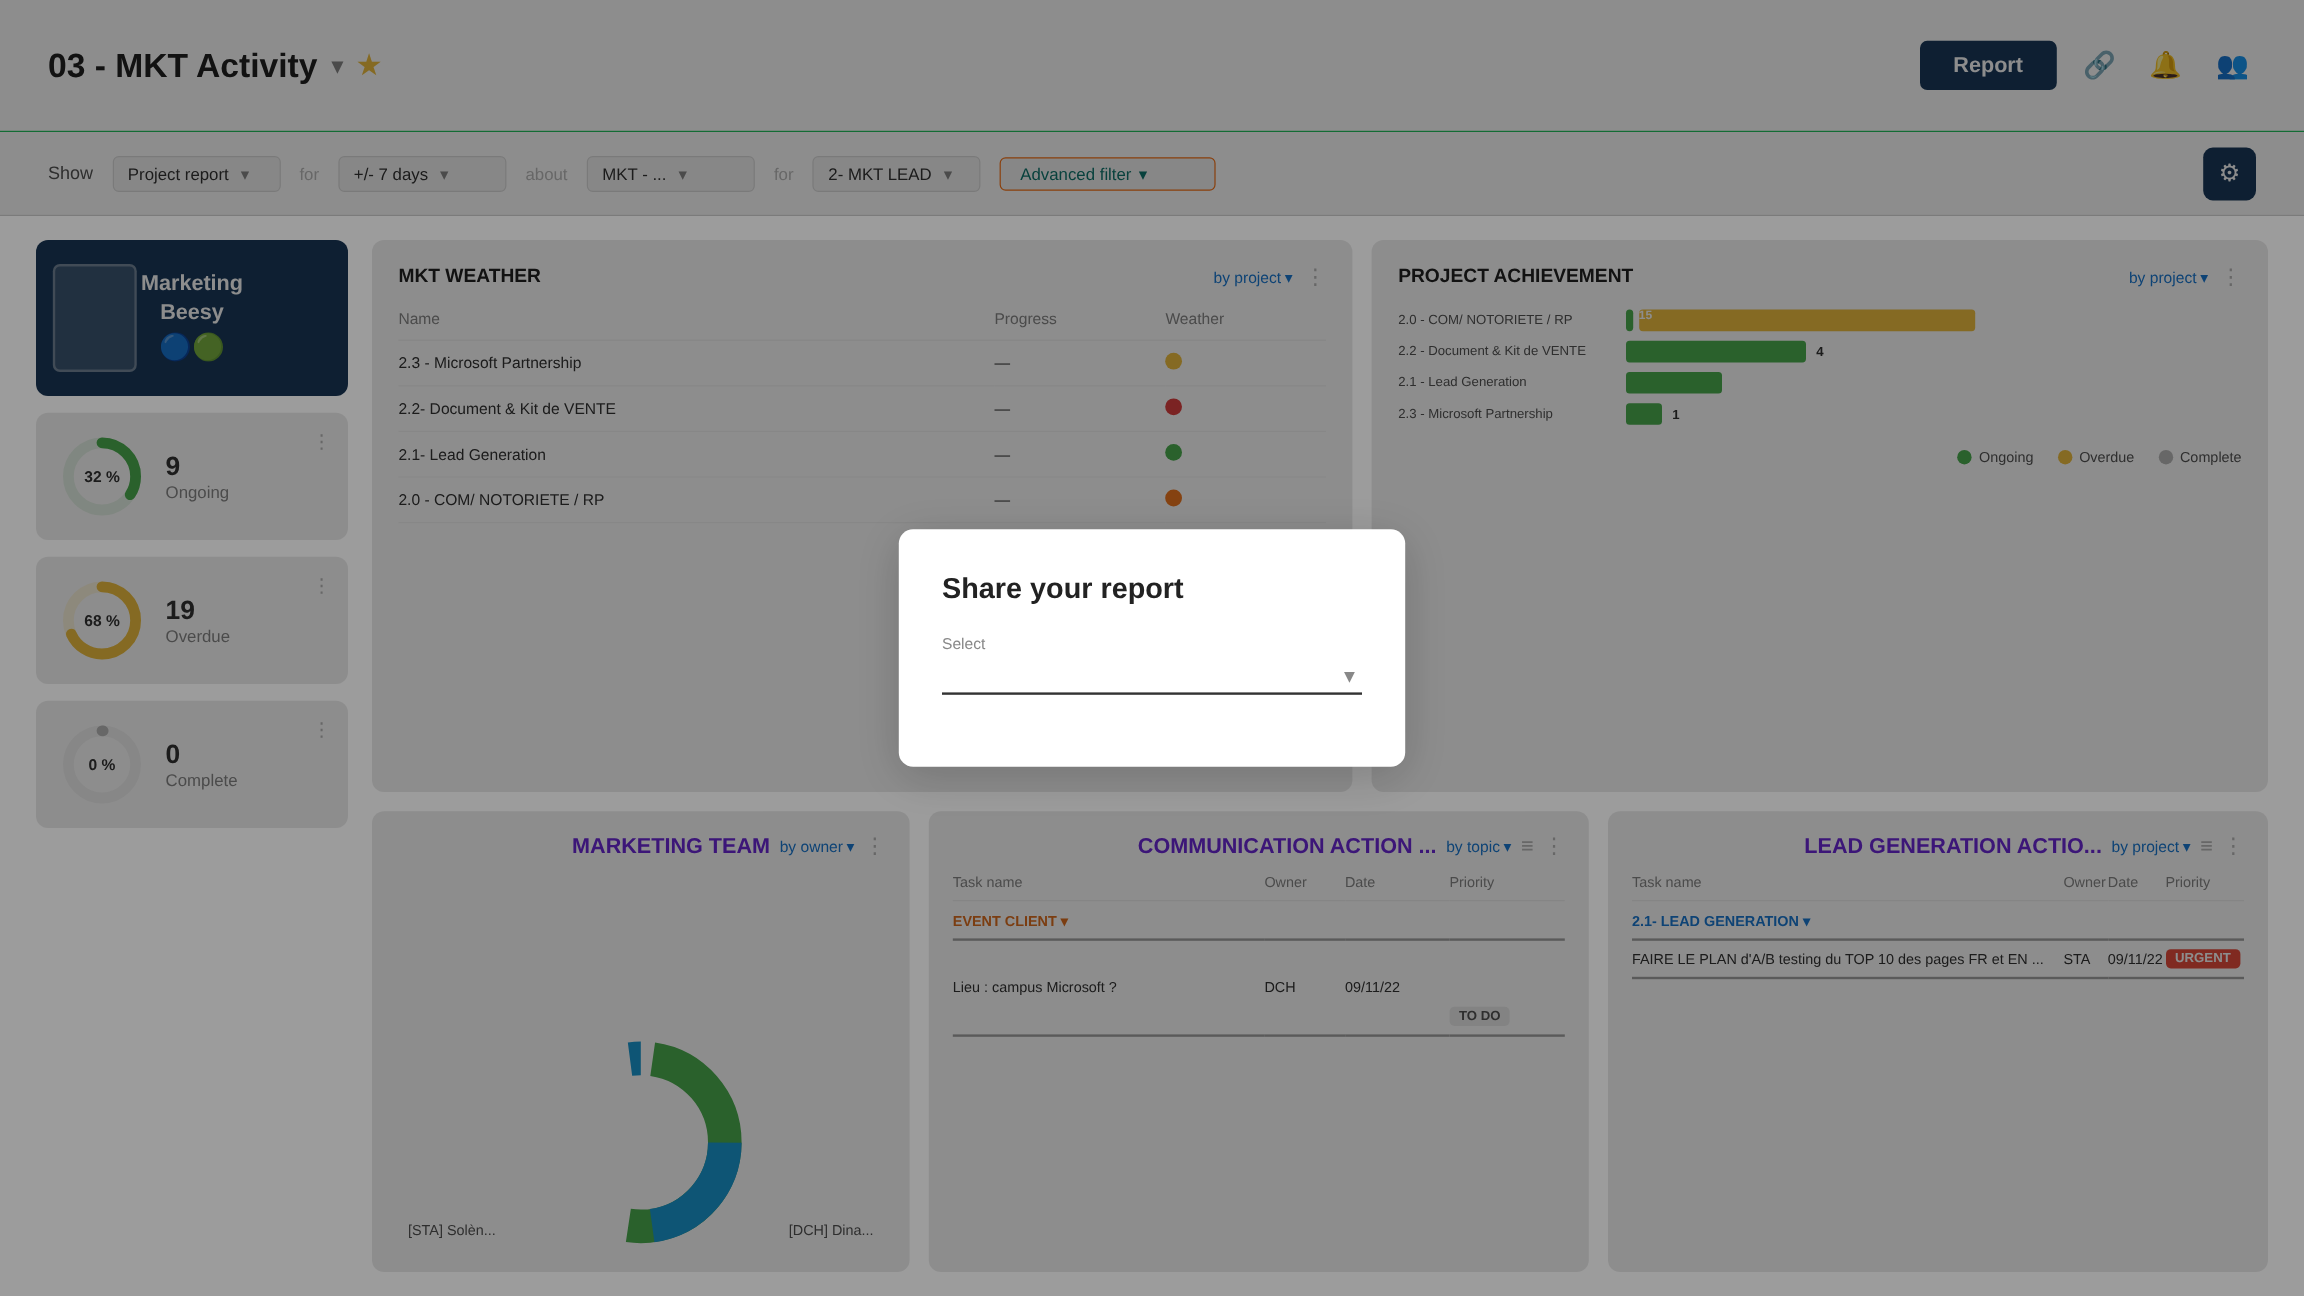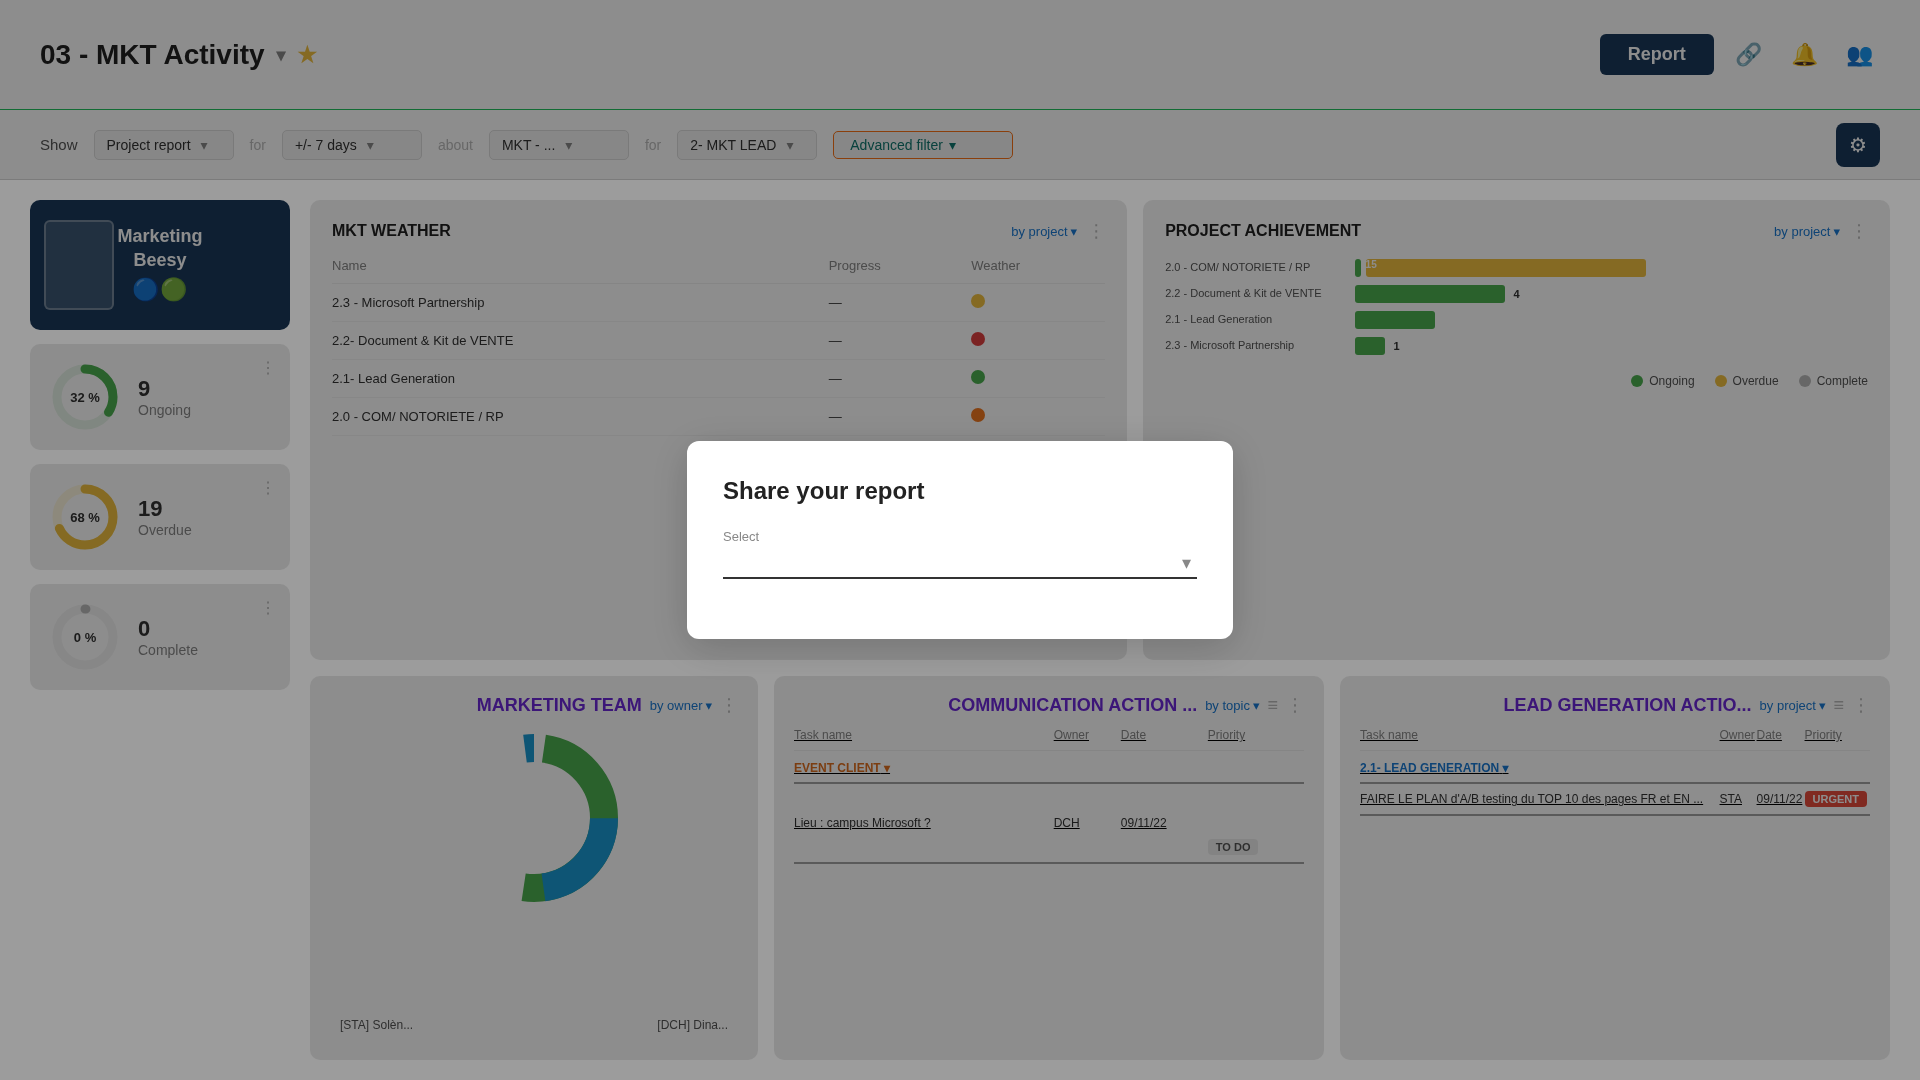--- a/index.html
+++ b/index.html
@@ -333,21 +333,20 @@
     .bottom-panel-title {
       font-size: 18px;
       font-weight: 700;
       color: #6d28d9;
       flex: 1;
       text-align: right;
     }
     .task-table {
       width: 100%;
       border-collapse: collapse;
-      text-decoration: underline;
     }
     .task-table th {
       text-align: left;
       font-size: 12px;
       color: #888;
       font-weight: 500;
       padding-bottom: 8px;
       border-bottom: 1px solid #f0f0f0;
     }
     .task-table td {
@@ -381,21 +380,21 @@
       inset: 0;
       background: rgba(0,0,0,0.35);
       z-index: 100;
       display: flex;
       align-items: center;
       justify-content: center;
     }
     .modal-box {
       background: #fff;
       border-radius: 12px;
-      width: 546px;
+      width: 422px;
       padding: 36px 36px 30px 36px;
       box-shadow: 0 8px 40px rgba(0,0,0,0.18);
       position: relative;
     }
     .modal-title {
       font-size: 24px;
       font-weight: 700;
       color: #222;
       margin-bottom: 24px;
     }
@@ -684,21 +683,21 @@
         <div class="bottom-panel" style="flex:0.8;">
           <div class="bottom-panel-header">
             <span class="bottom-panel-title">MARKETING TEAM</span>
             <div class="panel-by">
               <span>by owner</span>
               <span>▾</span>
             </div>
             <span class="panel-more">⋮</span>
           </div>
 
-          <div style="display:flex;justify-content:center;align-items:flex-start;flex:1;position:relative;">
+          <div style="display:flex;justify-content:center;align-items:flex-end;flex:1;position:relative;">
             <svg width="180" height="180" viewBox="0 0 180 180">
               <circle cx="90" cy="90" r="70" fill="none" stroke="#4caf50" stroke-width="28" stroke-dasharray="220 220" stroke-dashoffset="-10" transform="rotate(-90 90 90)"></circle>
               <circle cx="90" cy="90" r="70" fill="none" stroke="#1a9ad4" stroke-width="28" stroke-dasharray="100 220" stroke-dashoffset="210" transform="rotate(-90 90 90)"></circle>
             </svg>
             <div style="position:absolute;bottom:10px;left:10px;font-size:12px;color:#555;">[STA] Solèn...</div>
             <div style="position:absolute;bottom:10px;right:10px;font-size:12px;color:#555;">[DCH] Dina...</div>
           </div>
         </div>
 
         <div class="bottom-panel">

